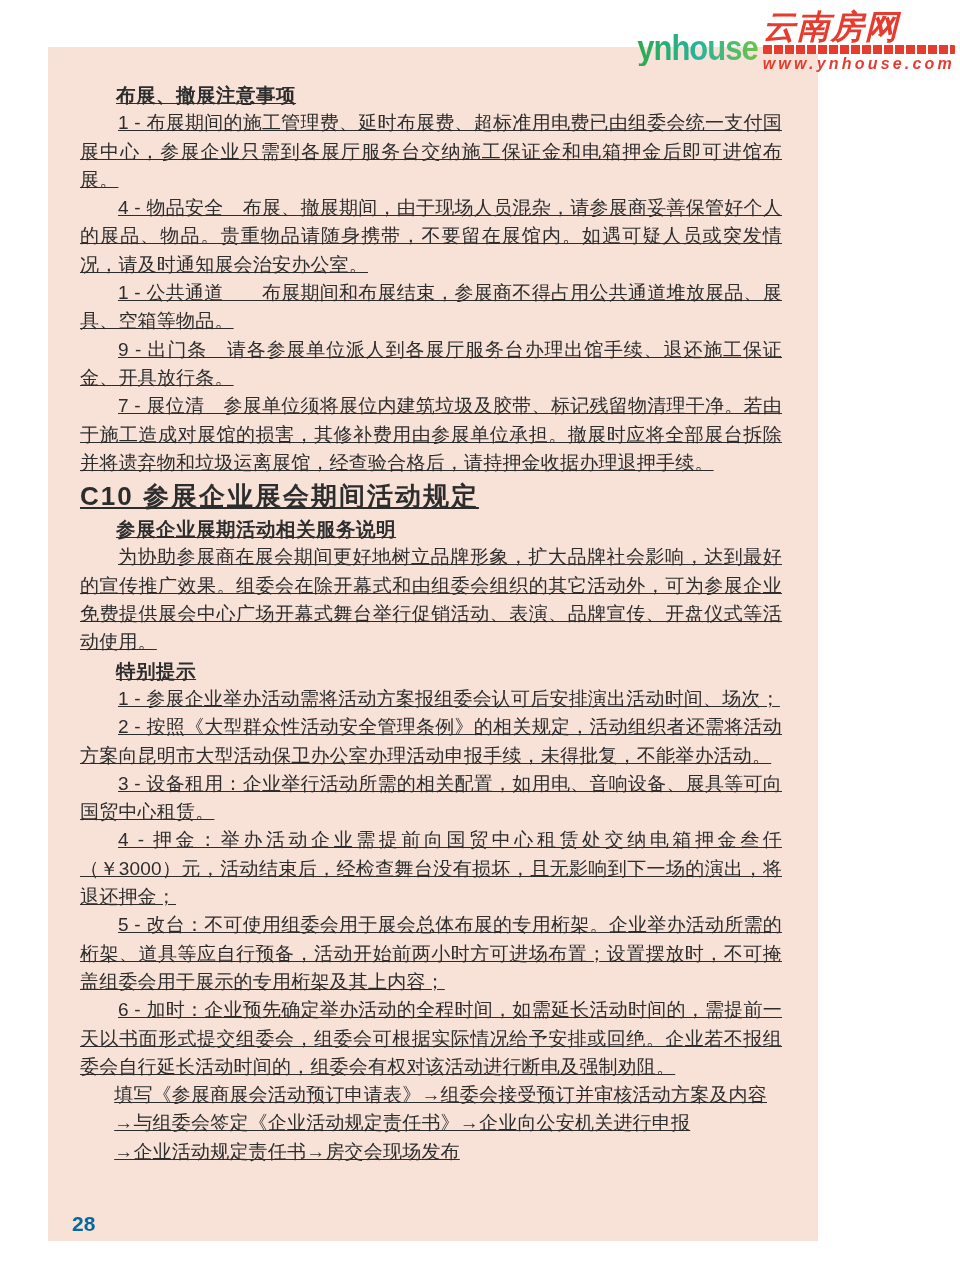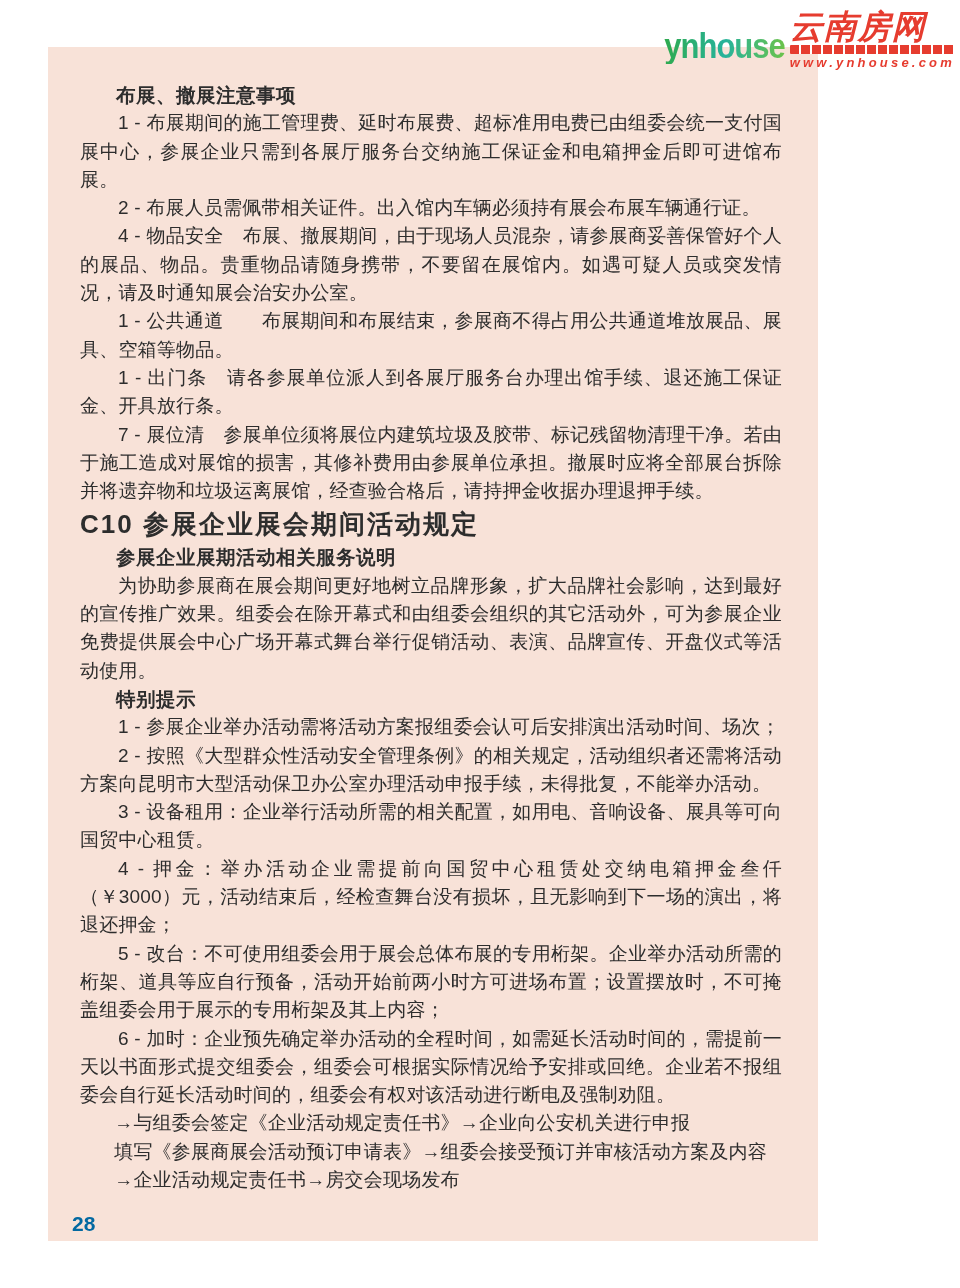--- a/index.html
+++ b/index.html
@@ -27,29 +27,30 @@
   .logo-cn{
     font-size:33px;font-weight:900;line-height:1;color:var(--logo_red);
     letter-spacing:1px;
   }
   .logo-bar{
     height:9px;margin:2px 0 2px 0;
     background:repeating-linear-gradient(90deg,var(--logo_red) 0 9px,#ffffff 9px 11px);
     border-radius:1px;
   }
   .logo-url{
-    font-size:13px;font-weight:bold;color:var(--logo_red);
+    font-size:16px;font-weight:bold;color:var(--logo_red);
     letter-spacing:3.2px;line-height:1;text-align:left;
   }
 
   
   .panel{
     position:absolute;left:48px;top:47px;width:770px;height:1194px;
     background:var(--page_bg);box-sizing:border-box;
     padding:34px 36px 0 32px;
+    text-decoration:underline;
   }
   .panel p, .panel h3, .panel h1{margin:0;}
   .body-text{
     font-size:19px;line-height:28.3px;text-indent:2em;
     text-align:justify;letter-spacing:0.2px;
   }
   .sub-heading{
     font-size:19.5px;line-height:28.3px;font-weight:bold;
     text-indent:1.85em;letter-spacing:0.5px;
   }
@@ -77,38 +78,37 @@
       <span class="logo-cn">云南房网</span>
       <span class="logo-bar"></span>
       <span class="logo-url">www.ynhouse.com</span>
     </span>
   </header>
 
   <main class="panel">
 
     <h3 class="sub-heading">布展、撤展注意事项</h3>
     <p class="body-text">1 - 布展期间的施工管理费、延时布展费、超标准用电费已由组委会统一支付国展中心，参展企业只需到各展厅服务台交纳施工保证金和电箱押金后即可进馆布展。</p>
-    <p class="body-text">2 - 布展人员需佩带相关证件。出入馆内车辆必须持有展会布展车辆通行证。</p>
     <p class="body-text">4 - 物品安全　布展、撤展期间，由于现场人员混杂，请参展商妥善保管好个人的展品、物品。贵重物品请随身携带，不要留在展馆内。如遇可疑人员或突发情况，请及时通知展会治安办公室。</p>
     <p class="body-text">1 - 公共通道　　布展期间和布展结束，参展商不得占用公共通道堆放展品、展具、空箱等物品。</p>
-    <p class="body-text">1 - 出门条　请各参展单位派人到各展厅服务台办理出馆手续、退还施工保证金、开具放行条。</p>
+    <p class="body-text">9 - 出门条　请各参展单位派人到各展厅服务台办理出馆手续、退还施工保证金、开具放行条。</p>
     <p class="body-text">7 - 展位清　参展单位须将展位内建筑垃圾及胶带、标记残留物清理干净。若由于施工造成对展馆的损害，其修补费用由参展单位承担。撤展时应将全部展台拆除并将遗弃物和垃圾运离展馆，经查验合格后，请持押金收据办理退押手续。</p>
 
     <h1 class="chapter-heading">C10 参展企业展会期间活动规定</h1>
 
     <h3 class="sub-heading">参展企业展期活动相关服务说明</h3>
     <p class="body-text">为协助参展商在展会期间更好地树立品牌形象，扩大品牌社会影响，达到最好的宣传推广效果。组委会在除开幕式和由组委会组织的其它活动外，可为参展企业免费提供展会中心广场开幕式舞台举行促销活动、表演、品牌宣传、开盘仪式等活动使用。</p>
 
     <h3 class="sub-heading">特别提示</h3>
     <p class="body-text">1 - 参展企业举办活动需将活动方案报组委会认可后安排演出活动时间、场次；</p>
     <p class="body-text">2 - 按照《大型群众性活动安全管理条例》的相关规定，活动组织者还需将活动方案向昆明市大型活动保卫办公室办理活动申报手续，未得批复，不能举办活动。</p>
     <p class="body-text">3 - 设备租用：企业举行活动所需的相关配置，如用电、音响设备、展具等可向国贸中心租赁。</p>
     <p class="body-text">4 - 押金：举办活动企业需提前向国贸中心租赁处交纳电箱押金叁仟（￥3000）元，活动结束后，经检查舞台没有损坏，且无影响到下一场的演出，将退还押金；</p>
     <p class="body-text">5 - 改台：不可使用组委会用于展会总体布展的专用桁架。企业举办活动所需的桁架、道具等应自行预备，活动开始前两小时方可进场布置；设置摆放时，不可掩盖组委会用于展示的专用桁架及其上内容；</p>
     <p class="body-text">6 - 加时：企业预先确定举办活动的全程时间，如需延长活动时间的，需提前一天以书面形式提交组委会，组委会可根据实际情况给予安排或回绝。企业若不报组委会自行延长活动时间的，组委会有权对该活动进行断电及强制劝阻。</p>
 
+    <p class="proc-line">填写《参展商展会活动预订申请表》→组委会接受预订并审核活动方案及内容</p>
     <p class="proc-line">→与组委会签定《企业活动规定责任书》→企业向公安机关进行申报</p>
-    <p class="proc-line">填写《参展商展会活动预订申请表》→组委会接受预订并审核活动方案及内容</p>
     <p class="proc-line">→企业活动规定责任书→房交会现场发布</p>
 
     <div class="page-num">28</div>
   </main>
 </div>
 
 </body></html>

